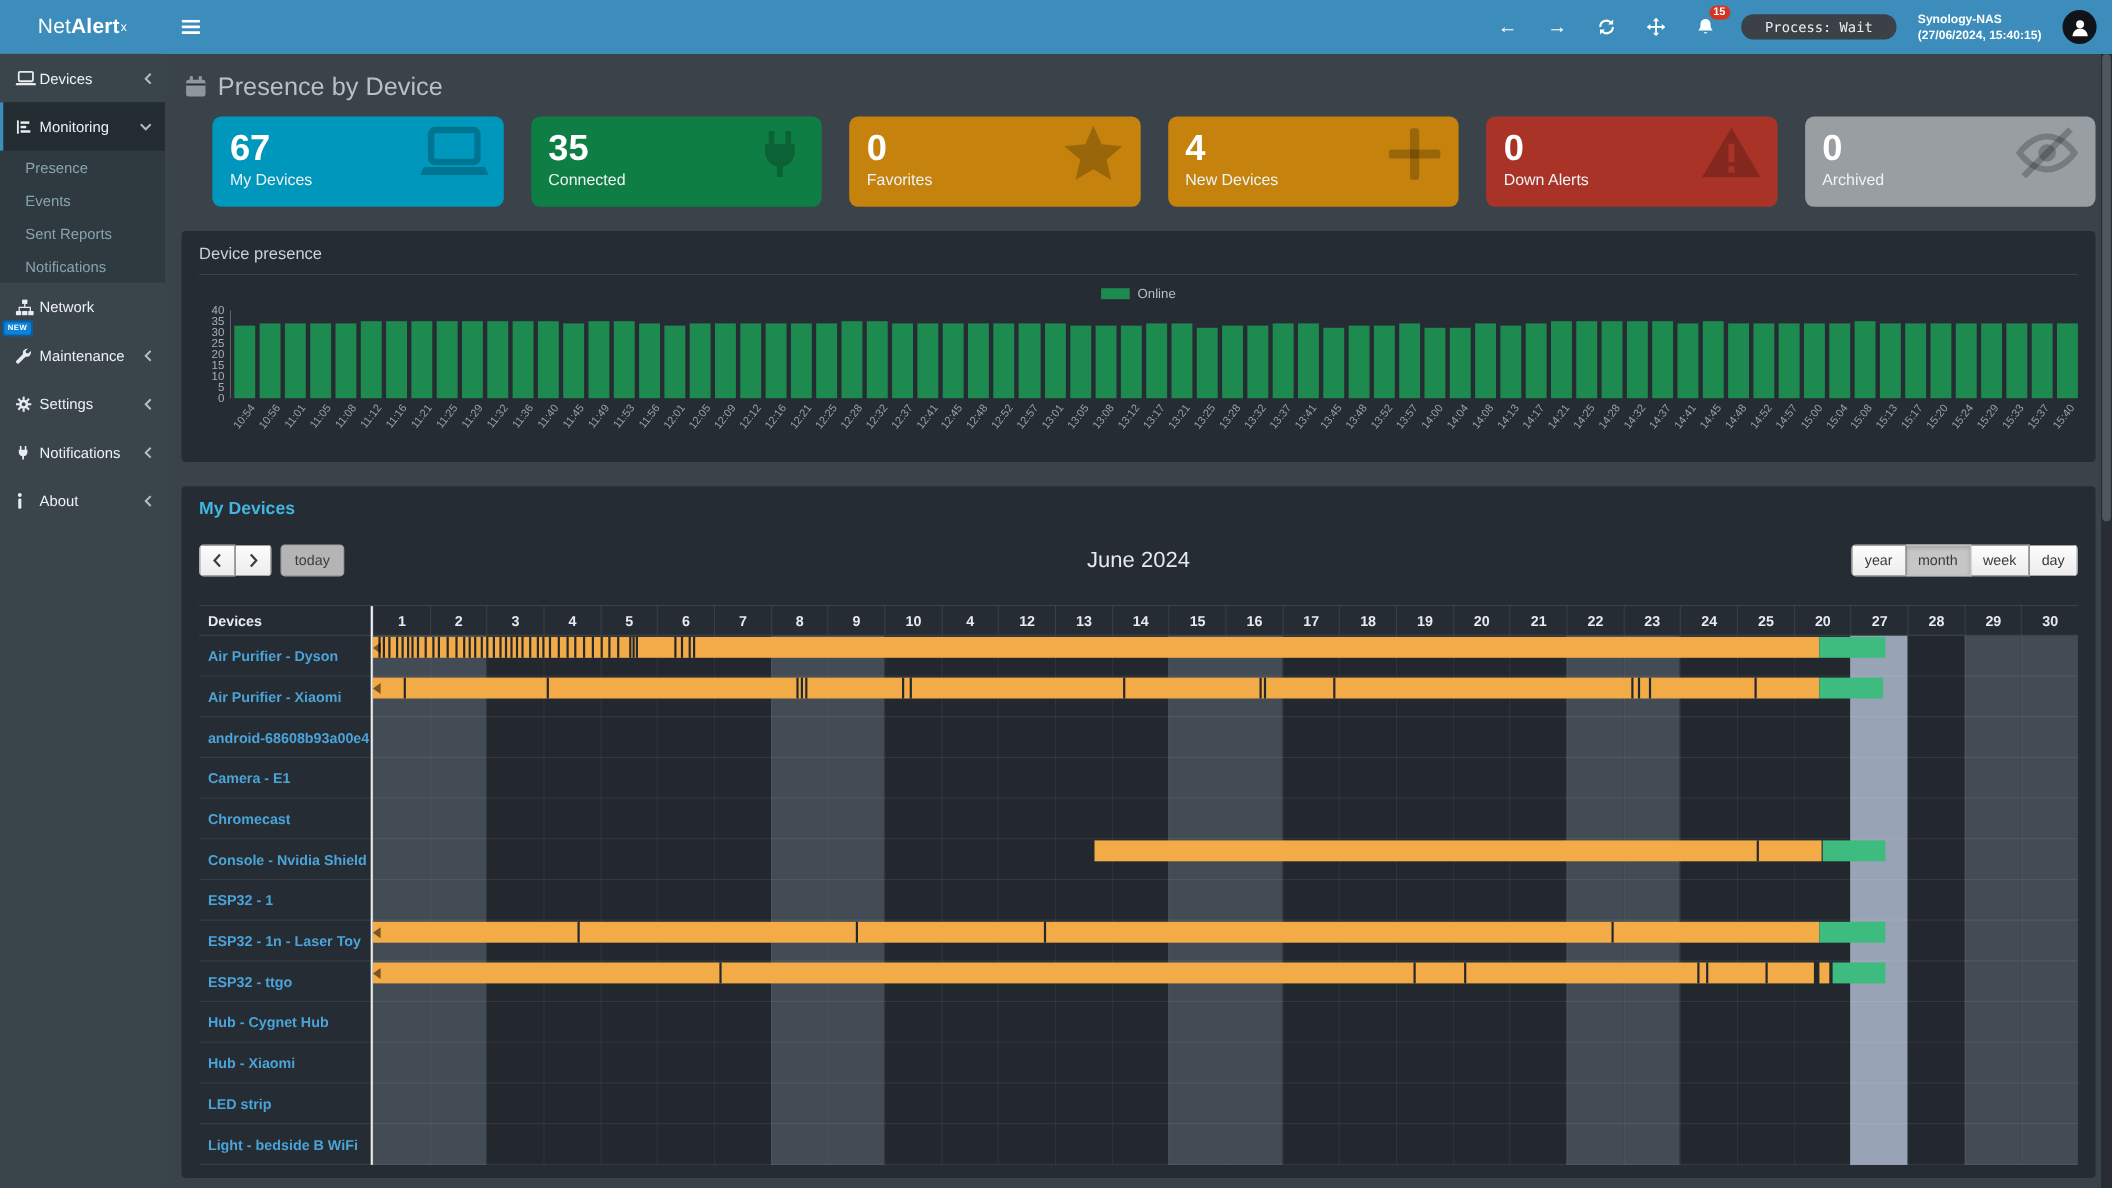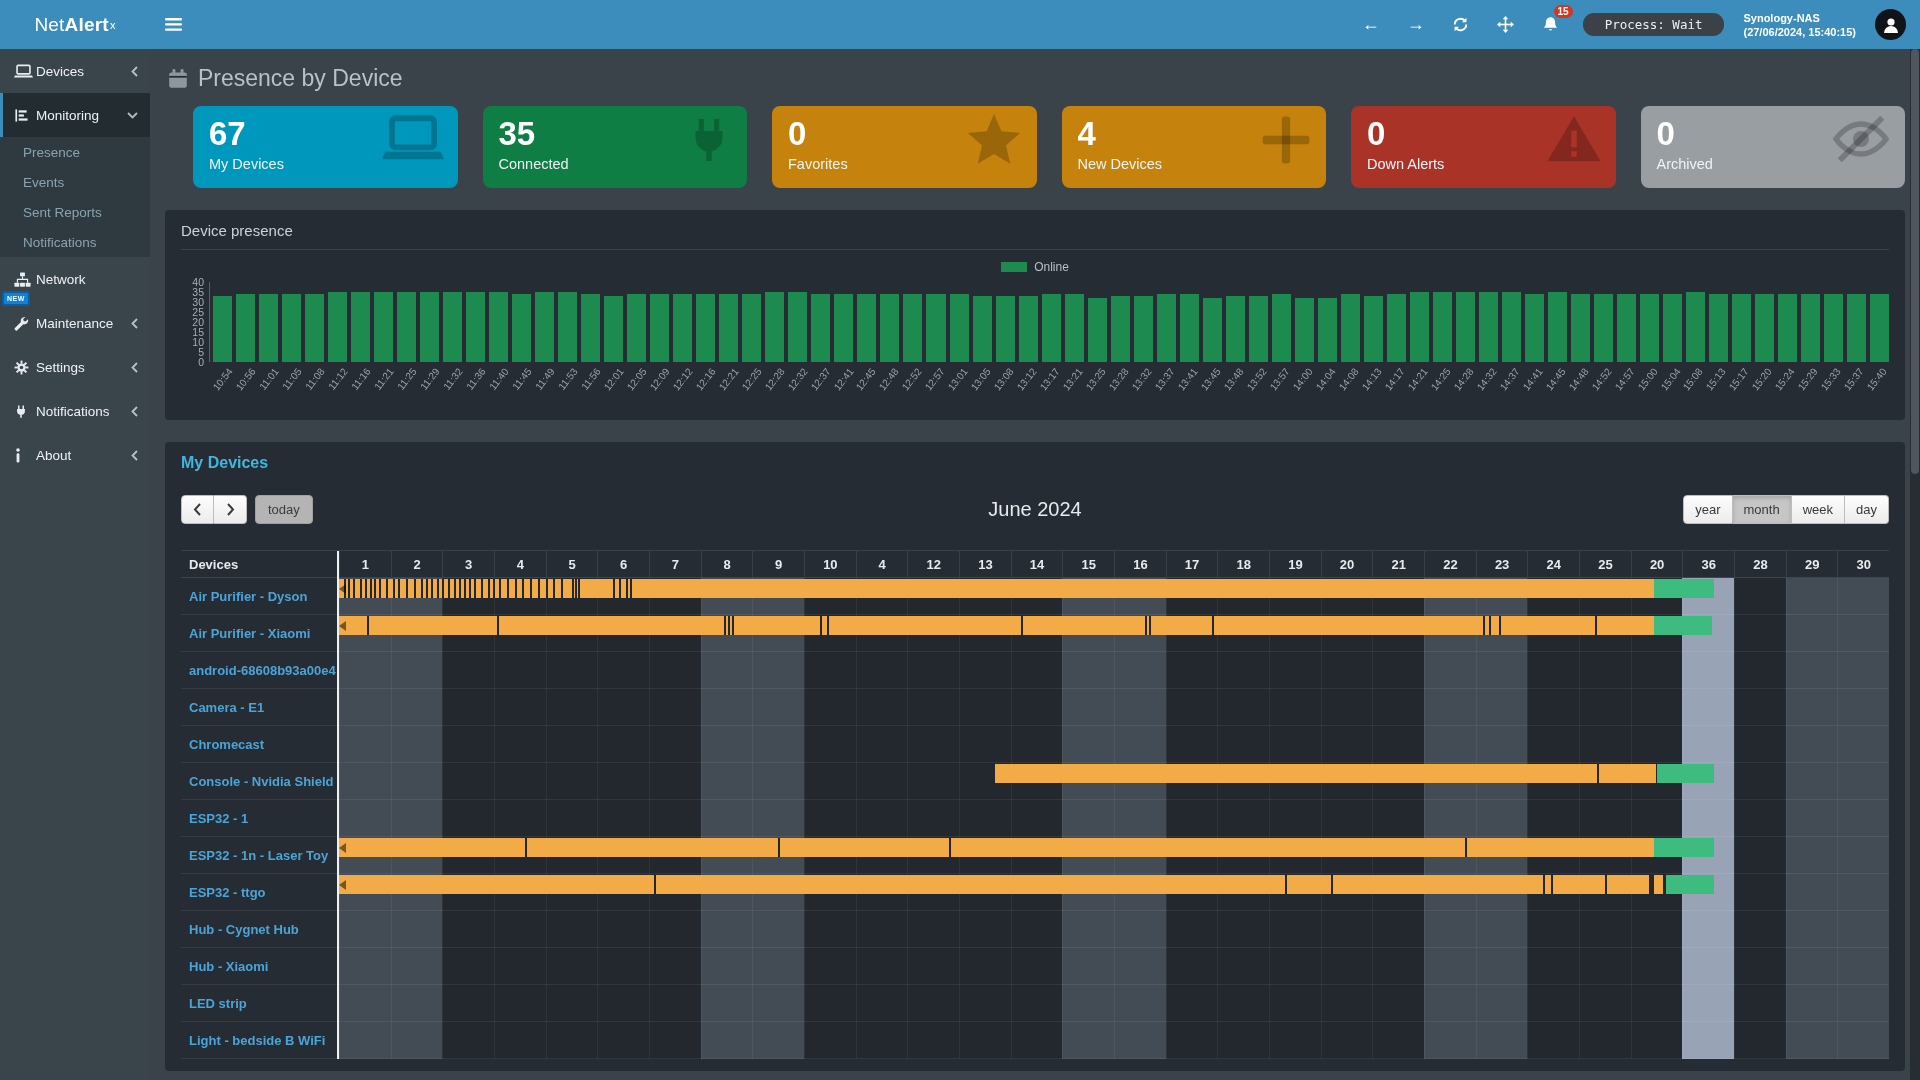--- a/index.html
+++ b/index.html
@@ -616,21 +616,21 @@
             <div class="day-cell">17</div>
             <div class="day-cell">18</div>
             <div class="day-cell">19</div>
             <div class="day-cell">20</div>
             <div class="day-cell">21</div>
             <div class="day-cell">22</div>
             <div class="day-cell">23</div>
             <div class="day-cell">24</div>
             <div class="day-cell">25</div>
             <div class="day-cell">20</div>
-            <div class="day-cell">36</div>
+            <div class="day-cell">27</div>
             <div class="day-cell">28</div>
             <div class="day-cell">29</div>
             <div class="day-cell">30</div>
           </div>
         <div class="tl-bg" id="cal-bg">
             <div class="col weekend" style="left: 0%; width: 3.33333%;"></div>
             <div class="col weekend" style="left: 3.33333%; width: 3.33333%;"></div>
             <div class="col" style="left: 6.66667%; width: 3.33333%;"></div>
             <div class="col" style="left: 10%; width: 3.33333%;"></div>
             <div class="col" style="left: 13.3333%; width: 3.33333%;"></div>

